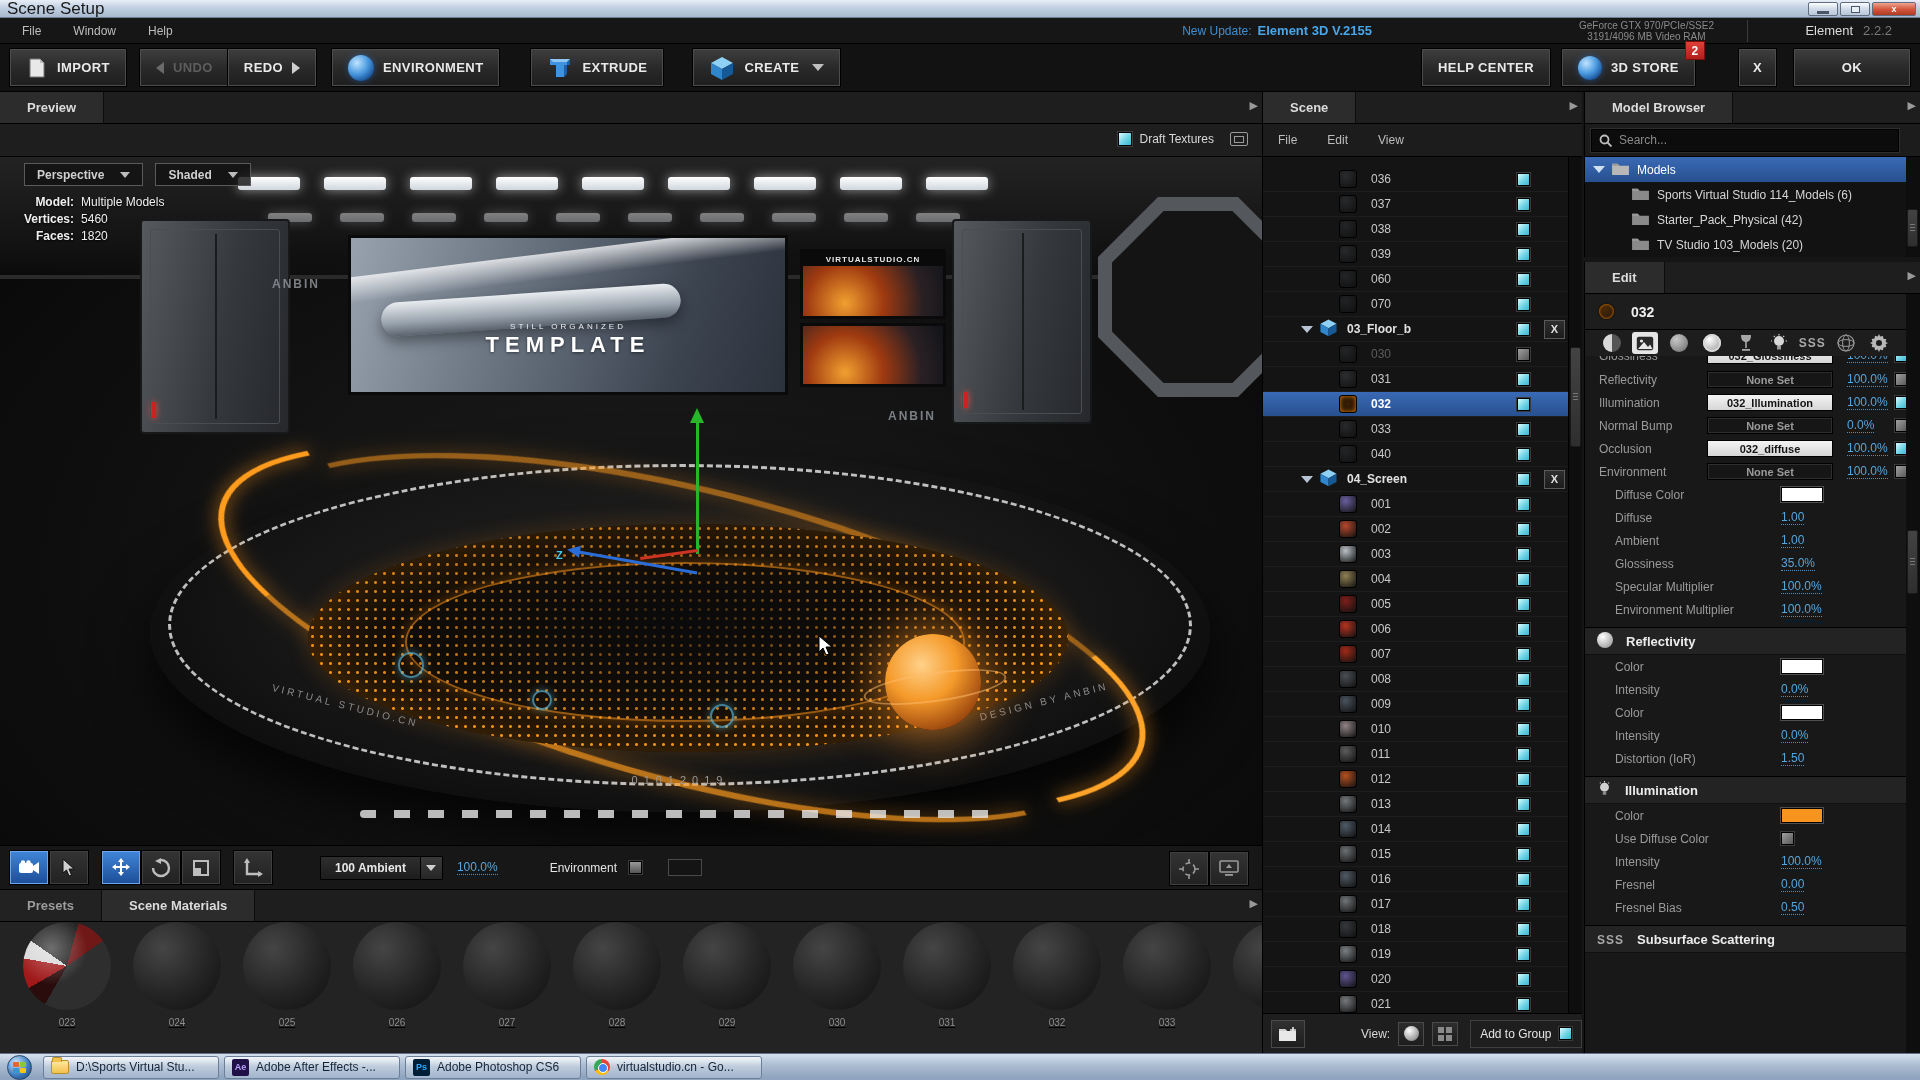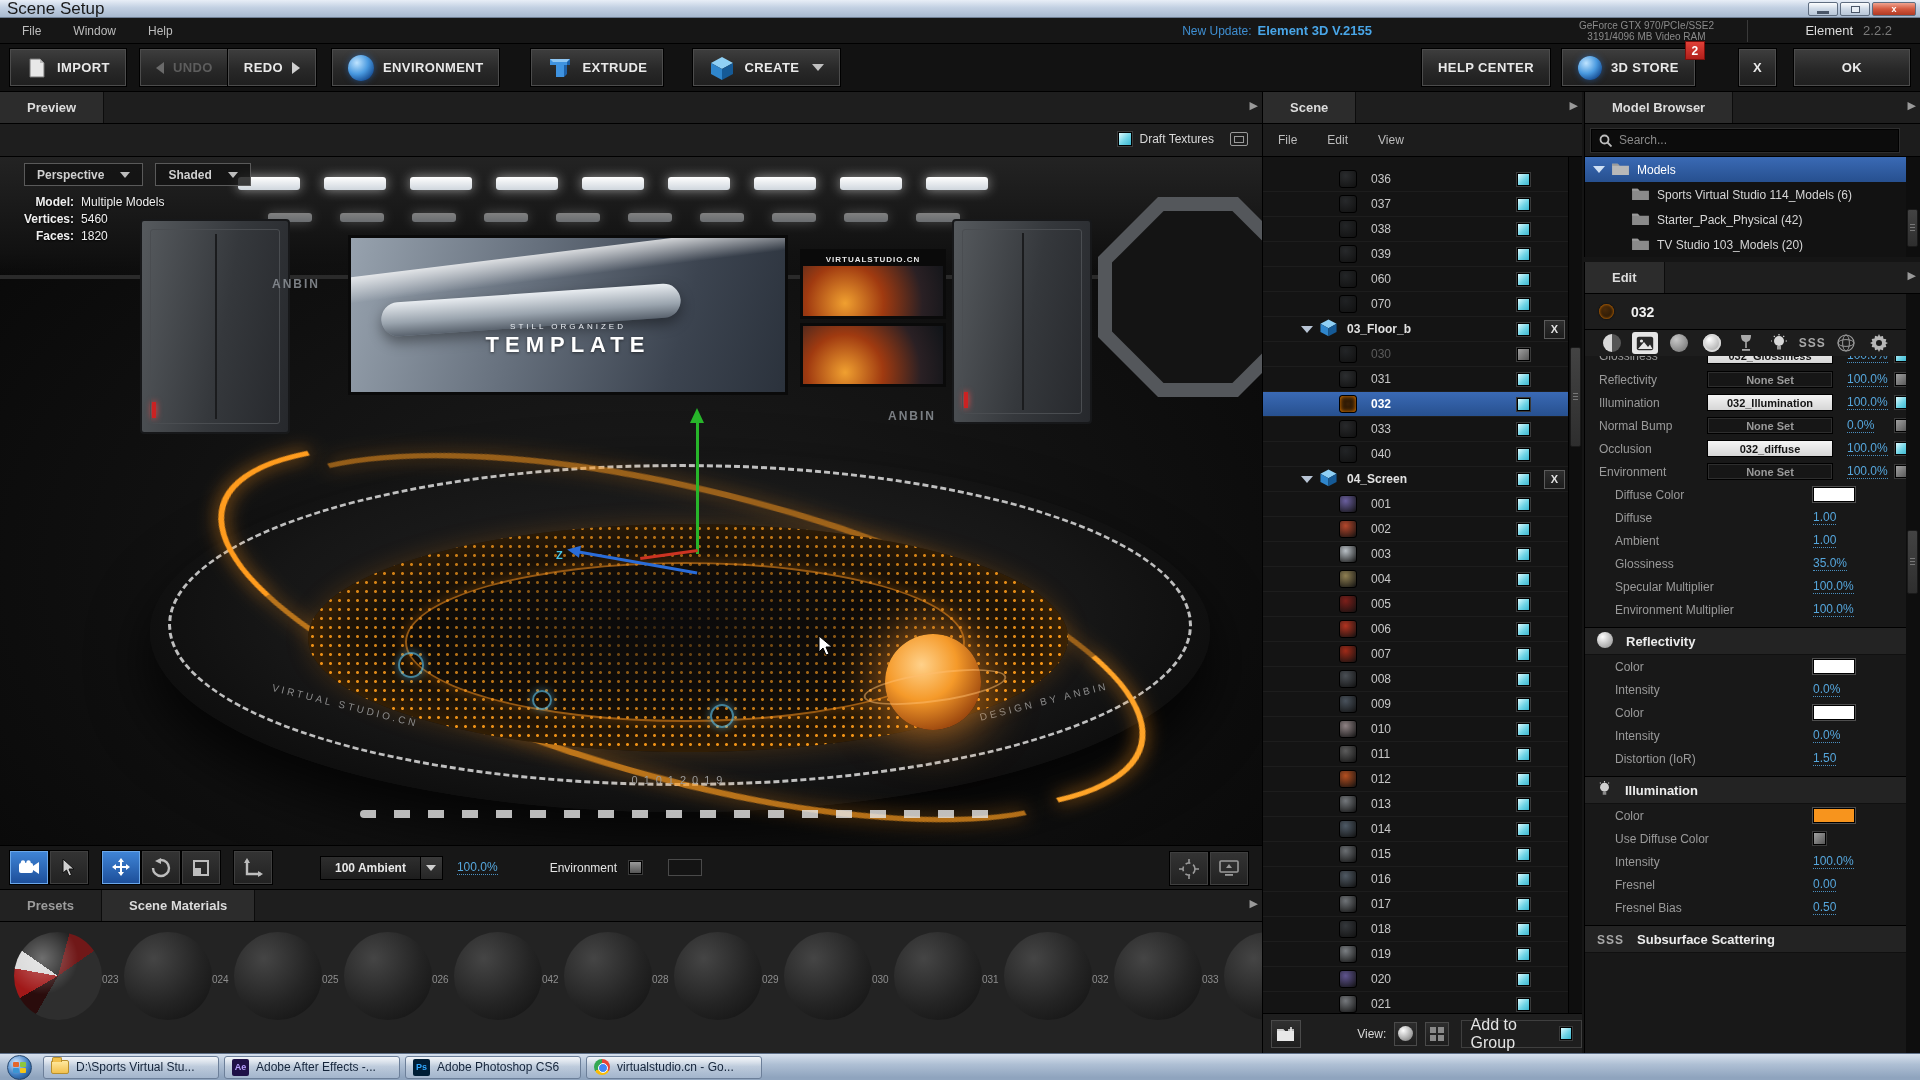--- a/index.html
+++ b/index.html
@@ -161,21 +161,21 @@
   .ambient-dd .caret { width:0;height:0;border-left:5px solid transparent;border-right:5px solid transparent;border-top:6px solid #cfcfcf; }
   .val { color:#55a6dc; font-size:12px; border-bottom:1px dotted #4a8fc0; line-height:14px; cursor:ew-resize; }
   .env-label { color:#e4e4e4; font-size:12px; margin-left:52px; }
   .env-cb { width:13px; height:13px; margin-left:12px; border:1px solid #000; outline:1px solid #3a3a3a;
     background:linear-gradient(#9a9a9a,#555); }
   .env-swatch { width:34px; height:17px; margin-left:26px; border:1px solid #4a4a4a; background:#141414; cursor:pointer; }
   .vp-right-tools { position:absolute; right:14px; top:6px; display:flex; }
 
   
   .mat-strip { position:absolute; left:0; top:922px; width:1262px; height:131px; background:#232323; overflow:hidden; }
-  .mat-cell { position:absolute; top:10px; width:106px; display:flex; flex-direction:row; align-items:center; }
+  .mat-cell { position:absolute; top:0; width:106px; display:flex; flex-direction:column; align-items:center;text-decoration:underline; }
   .mat-ball { width:88px; height:88px; border-radius:50%; cursor:pointer;
     background:radial-gradient(circle at 34% 30%, #454545, #242424 55%, #161616 85%); }
   .mat-ball.special { background:
     radial-gradient(circle at 32% 30%, rgba(255,255,255,.35), transparent 42%),
     conic-gradient(from 210deg, #2a0c0c 0 30deg, #a01818 30deg 70deg, #d8d8d8 70deg 95deg, #222 95deg 165deg, #701818 165deg 205deg, #2e2e2e 205deg 360deg); }
   .mat-label { margin-top:7px; font-size:10px; color:#8e8e8e; }
 
   
   .scene-menubar { position:absolute; left:1262px; top:124px; width:320px; height:33px; background:#1c1c1c;
     border-bottom:1px solid #000; display:flex; align-items:center; color:#bdbdbd; font-size:12px; border-left:1px solid #000; }
@@ -199,21 +199,21 @@
     background:repeating-linear-gradient(#777 0 1px, transparent 1px 3px); }
   .scene-footer { position:absolute; left:1262px; top:1013px; width:320px; height:40px; background:#1e1e1e;
     border-top:1px solid #000; border-left:1px solid #000; display:flex; align-items:center; }
   .folder-add { width:34px; height:28px; margin-left:8px; border:1px solid #4a4a4a; background:linear-gradient(#303030,#1e1e1e);
     display:flex; align-items:center; justify-content:center; cursor:pointer; }
   .view-label { color:#d8d8d8; font-size:12px; margin-left:56px; }
   .view-btn { width:26px; height:24px; margin-left:8px; border:1px solid #4a4a4a; background:linear-gradient(#2d2d2d,#1d1d1d);
     display:flex; align-items:center; justify-content:center; cursor:pointer; }
   .view-ball { width:15px; height:15px; border-radius:50%; background:radial-gradient(circle at 35% 30%, #fdfdfd, #a8a8a8 60%, #6a6a6a); }
   .addgroup { margin-left:12px; height:28px; border:1px solid #3f3f3f; display:flex; align-items:center; gap:7px; padding:0 9px;
-    color:#e4e4e4; font-size:16px; cursor:pointer; }
+    color:#e4e4e4; font-size:12px; cursor:pointer; }
 
   
   .mb-search { position:absolute; left:1584px; top:124px; width:336px; height:33px; background:#1c1c1c; border-bottom:1px solid #000;
     border-left:1px solid #000; display:flex; align-items:center; }
   .search-box { margin-left:6px; width:308px; height:23px; background:#0c0c0c; border:1px solid #000; box-shadow:0 0 0 1px #2e2e2e;
     display:flex; align-items:center; gap:7px; padding:0 7px; color:#8a8a8a; font-size:12px; }
   .mb-tree { position:absolute; left:1584px; top:157px; width:322px; height:100px; background:#121212; border-left:1px solid #000; }
   .trow { position:relative; height:25px; display:flex; align-items:center; font-size:12px; color:#d6d6d6; cursor:pointer; }
   .trow.root { background:linear-gradient(#3a6ab5,#27508f); font-weight:normal; color:#fff; }
   .trow.root .ttri { position:absolute; left:8px; width:0;height:0;border-left:6px solid transparent;border-right:6px solid transparent;border-top:7px solid #cfe0f4; }
@@ -243,21 +243,21 @@
   .tex-btn.set { background:linear-gradient(#f4f4f4,#d6d6d6); color:#141414; }
   .tex-btn.none { background:#161616; box-shadow:0 0 0 1px #2e2e2e inset; color:#9a9a9a; }
   .cb-sm { width:13px; height:13px; border:1px solid #000; outline:1px solid #3a3a3a;
     background:linear-gradient(135deg,#defbff,#6fd4e6 55%,#3cb6cf); cursor:pointer; }
   .cb-sm.off { background:linear-gradient(135deg,#a0a0a0,#575757); }
   .clipped { height:12px; overflow:hidden; }
   .clipped .chan-row { transform:translateY(-12px); }
 
   .sec-head { height:28px; margin-top:6px; background:#232323; border-top:1px solid #000; border-bottom:1px solid #101010;
     display:flex; align-items:center; gap:13px; padding-left:12px; color:#ececec; font-weight:bold; font-size:13px; }
-  .sec-row { height:23px; display:grid; grid-template-columns:166px auto; align-items:center; padding-left:30px;gap:32px; }
+  .sec-row { height:23px; display:grid; grid-template-columns:166px auto; align-items:center; padding-left:30px; }
   .sec-row .rlabel { color:#9a9a9a; font-size:12px; }
   .swatch { width:42px; height:15px; border:1px solid #000; outline:1px solid #4e4e4e; cursor:pointer; }
   .edit-scroll { position:absolute; left:1906px; top:294px; width:14px; height:759px; background:#0e0e0e; }
 
   
   .taskbar { position:absolute; left:0; top:1053px; width:100%; height:27px;
     background:linear-gradient(#d7e1ee,#aebfd4 40%,#8fa4be 90%); border-top:1px solid #5f7088; display:flex; align-items:center; }
   .orb { width:38px; height:25px; display:flex; align-items:center; justify-content:center; }
   .orb-ball { width:25px; height:25px; border-radius:50%;
     background:radial-gradient(circle at 35% 30%, #cfe6ff, #3f7ec2 55%, #123a6e); border:1px solid #27486f; position:relative; }
@@ -572,21 +572,21 @@
       <div class="mat-cell" style="left: 234px;">
         <div class="mat-ball"></div>
         <div class="mat-label">025</div>
       </div>
       <div class="mat-cell" style="left: 344px;">
         <div class="mat-ball"></div>
         <div class="mat-label">026</div>
       </div>
       <div class="mat-cell" style="left: 454px;">
         <div class="mat-ball"></div>
-        <div class="mat-label">042</div>
+        <div class="mat-label">027</div>
       </div>
       <div class="mat-cell" style="left: 564px;">
         <div class="mat-ball"></div>
         <div class="mat-label">028</div>
       </div>
       <div class="mat-cell" style="left: 674px;">
         <div class="mat-ball"></div>
         <div class="mat-label">029</div>
       </div>
       <div class="mat-cell" style="left: 784px;">

